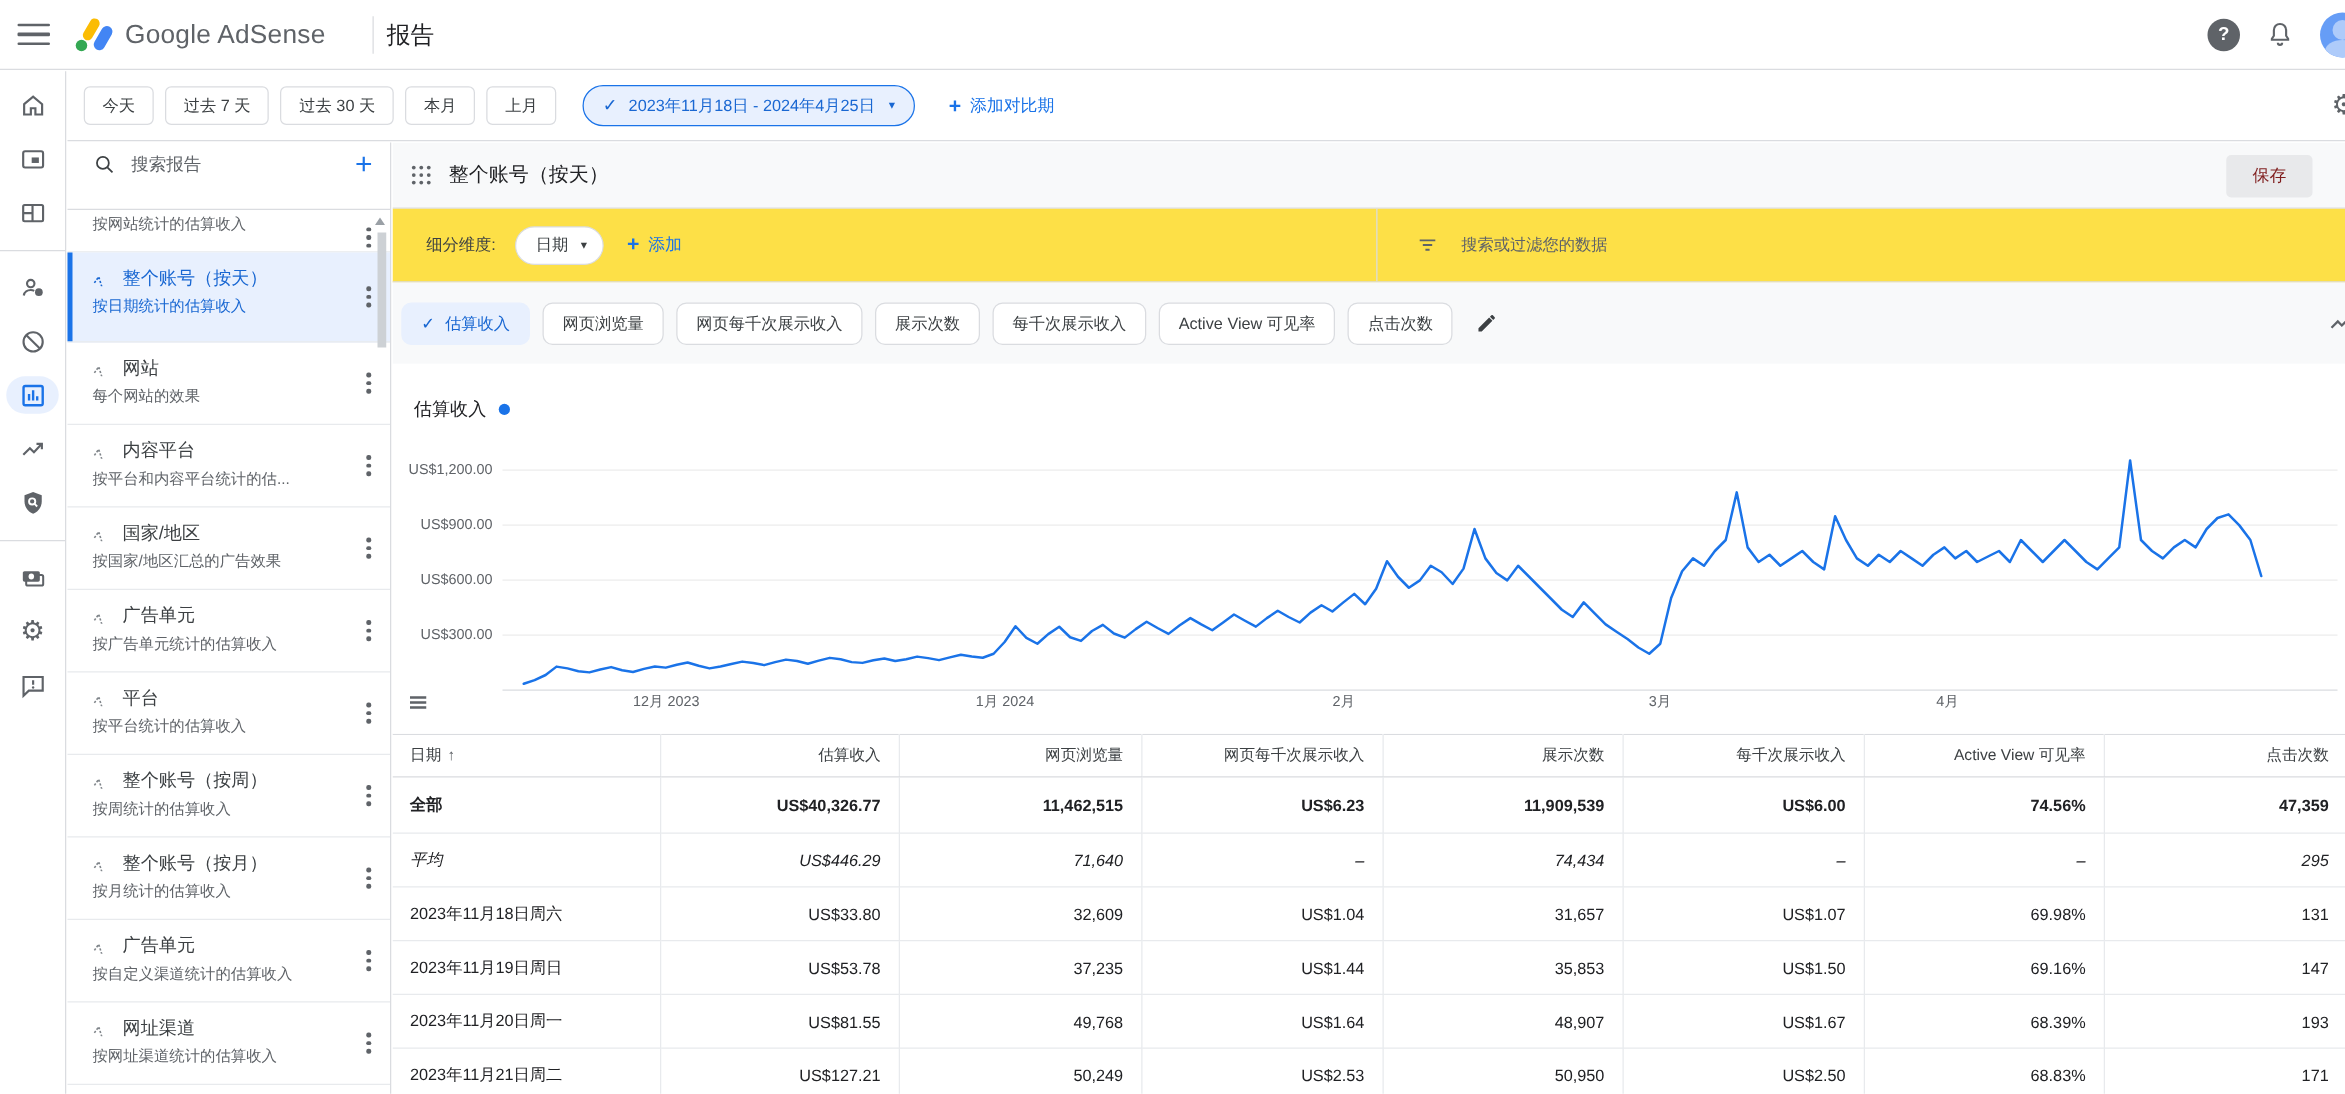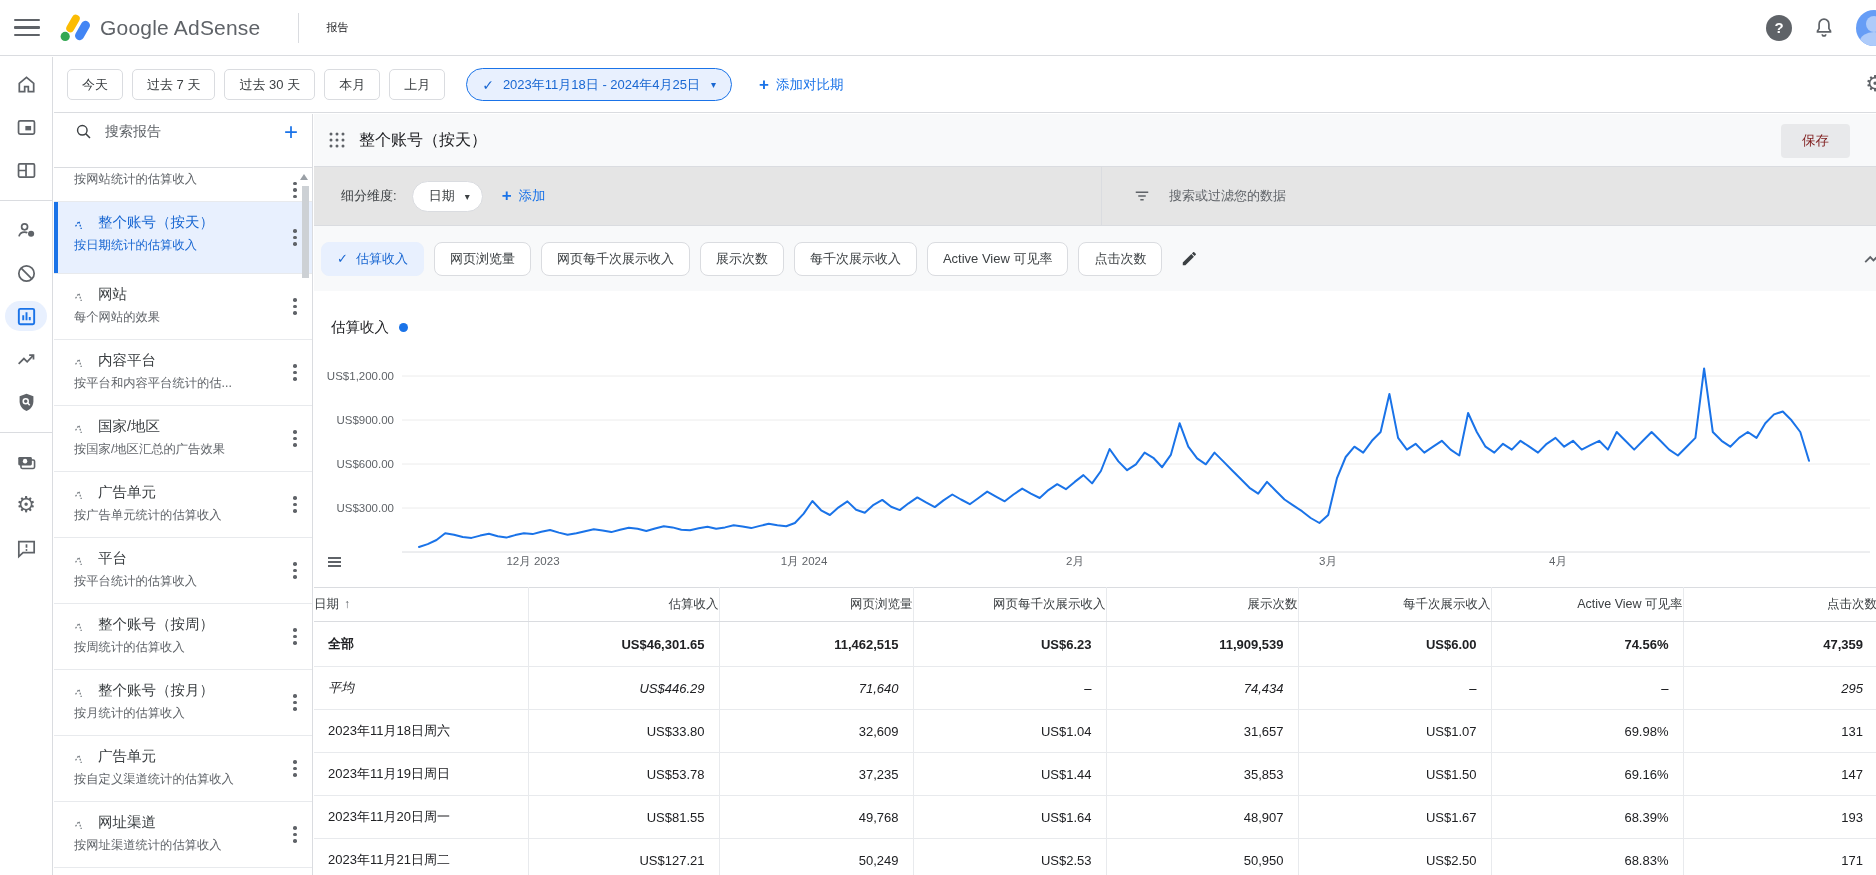--- a/index.html
+++ b/index.html
@@ -10,21 +10,21 @@
   
   .topbar { position:absolute; left:0; top:0; width:1876px; height:56px; background:#fff;
     border-bottom:1px solid #dadce0; display:flex; align-items:center; }
   .hamburger { width:26px; height:18px; margin-left:14px; display:flex; flex-direction:column;
     justify-content:space-between; cursor:pointer; }
   .hamburger span { display:block; height:2.4px; background:#5f6368; border-radius:1px; }
   .brand { display:flex; align-items:center; margin-left:18px; }
   .brand svg { width:34px; height:34px; }
   .brand-text { font-size:21px; color:#5f6368; margin-left:8px; letter-spacing:.2px; }
   .tb-divider { width:1px; height:30px; background:#dadce0; margin-left:38px; }
-  .tb-page { font-size:11px; color:#202124; margin-left:27px; }
+  .tb-page { font-size:19px; color:#202124; margin-left:10px; }
   .tb-right { margin-left:auto; display:flex; align-items:center; gap:20px; padding-right:0; }
   .help-ic { width:26px; height:26px; border-radius:50%; background:#5f6368; color:#fff;
     font-size:15px; font-weight:bold; display:flex; align-items:center; justify-content:center; }
   .bell-ic { width:24px; height:24px; color:#5f6368; }
   .avatar { width:36px; height:36px; border-radius:50%; background:#669df6; position:relative;
     overflow:hidden; margin-right:-16px; }
   .avatar:before { content:""; position:absolute; left:10px; top:6px; width:16px; height:16px;
     border-radius:50%; background:#aecbfa; }
   .avatar:after { content:""; position:absolute; left:4px; top:22px; width:28px; height:18px;
     border-radius:50%; background:#aecbfa; }
@@ -81,21 +81,21 @@
 
   
   .main { position:absolute; left:314px; top:114px; width:1562px; height:761px; background:#fff; overflow:hidden; }
   .m-title-row { position:relative; height:53px; background:#f8f9fa; border-bottom:1px solid #dadce0;
     display:flex; align-items:center; padding-left:14px; }
   .grid-ic { width:18px; height:18px; color:#5f6368; }
   .m-title { font-size:16px; color:#202124; margin-left:13px; }
   .save-btn { position:absolute; right:26px; top:10px; width:69px; height:34px; background:#e8e9eb;
     color:#7f1d1d; font-size:13.5px; border:none; border-radius:4px;margin-left:13px; }
 
-  .breakdown-row { position:relative; height:59px; background:#e5e5e5; border-bottom:1px solid #dadce0;
+  .breakdown-row { position:relative; height:59px; background:#fde047; border-bottom:1px solid #dadce0;
     display:flex; align-items:center; padding-left:27px; }
   .bd-label { font-size:13px; color:#3c4043; }
   .bd-pill { margin-left:15px; height:31px; padding:0 12px 0 16px; background:#fff; border:1px solid #dadce0;
     border-radius:16px; font-size:13px; color:#3c4043; display:flex; align-items:center; gap:8px; cursor:pointer; }
   .bd-add { margin-left:19px; color:#1a73e8; font-size:13.5px; display:flex; align-items:center; gap:7px; cursor:pointer; }
   .bd-vdiv { position:absolute; left:787px; top:0; width:1px; height:100%; background:#dadce0; }
   .bd-filter { position:absolute; left:818px; top:0; height:100%; display:flex; align-items:center; gap:17px; }
   .bd-filter svg { width:20px; height:20px; color:#5f6368; }
   .bd-filter-text { font-size:13px; color:#5f6368; }
 
@@ -115,21 +115,21 @@
   .xlabels { position:absolute; left:0; top:263px; width:1562px; height:18px; }
   .xlabels span { position:absolute; transform:translateX(-50%); font-size:11.5px; color:#5f6368; white-space:nowrap; }
   .axis-menu-ic { position:absolute; left:14px; top:266px; width:13px; height:10px;
     display:flex; flex-direction:column; justify-content:space-between; }
   .axis-menu-ic b { height:1.6px; background:#5f6368; }
 
   table.data { border-collapse:collapse; table-layout:fixed; width:1563px; border-top:1px solid #dadce0; }
   table.data th, table.data td { border-right:1px solid #e8eaed; overflow:hidden; white-space:nowrap; }
   table.data th:last-child, table.data td:last-child { border-right:none; }
   table.data th { height:34px; font-weight:normal; font-size:12.5px; color:#3c4043; text-align:right;
-    padding:0 0; border-bottom:1px solid #dadce0; }
+    padding:0 14px; border-bottom:1px solid #dadce0; }
   table.data th.c-date { text-align:left; }
   table.data td { height:43px; font-size:13px; color:#202124; text-align:right; padding:0 14px;
     border-bottom:1px solid #e8eaed; }
   table.data td.c-date { text-align:left; }
   tr.bold td { font-weight:bold; height:45px; }
   tr.italic td { font-style:italic; }
   .sort-arrow { color:#5f6368; font-size:12px; margin-left:5px; }
 </style>
 </head>
 <body>
@@ -538,21 +538,21 @@
             <th>网页每千次展示收入</th>
             <th>展示次数</th>
             <th>每千次展示收入</th>
             <th>Active View 可见率</th>
             <th>点击次数</th>
           </tr>
         </thead>
       <tbody id="tbody">
           <tr class="bold">
             <td class="c-date">全部</td>
-            <td>US$46,301.65</td>
+            <td>US$40,326.77</td>
             <td>11,462,515</td>
             <td>US$6.23</td>
             <td>11,909,539</td>
             <td>US$6.00</td>
             <td>74.56%</td>
             <td>47,359</td>
           </tr>
           <tr class="italic">
             <td class="c-date">平均</td>
             <td>US$446.29</td>

